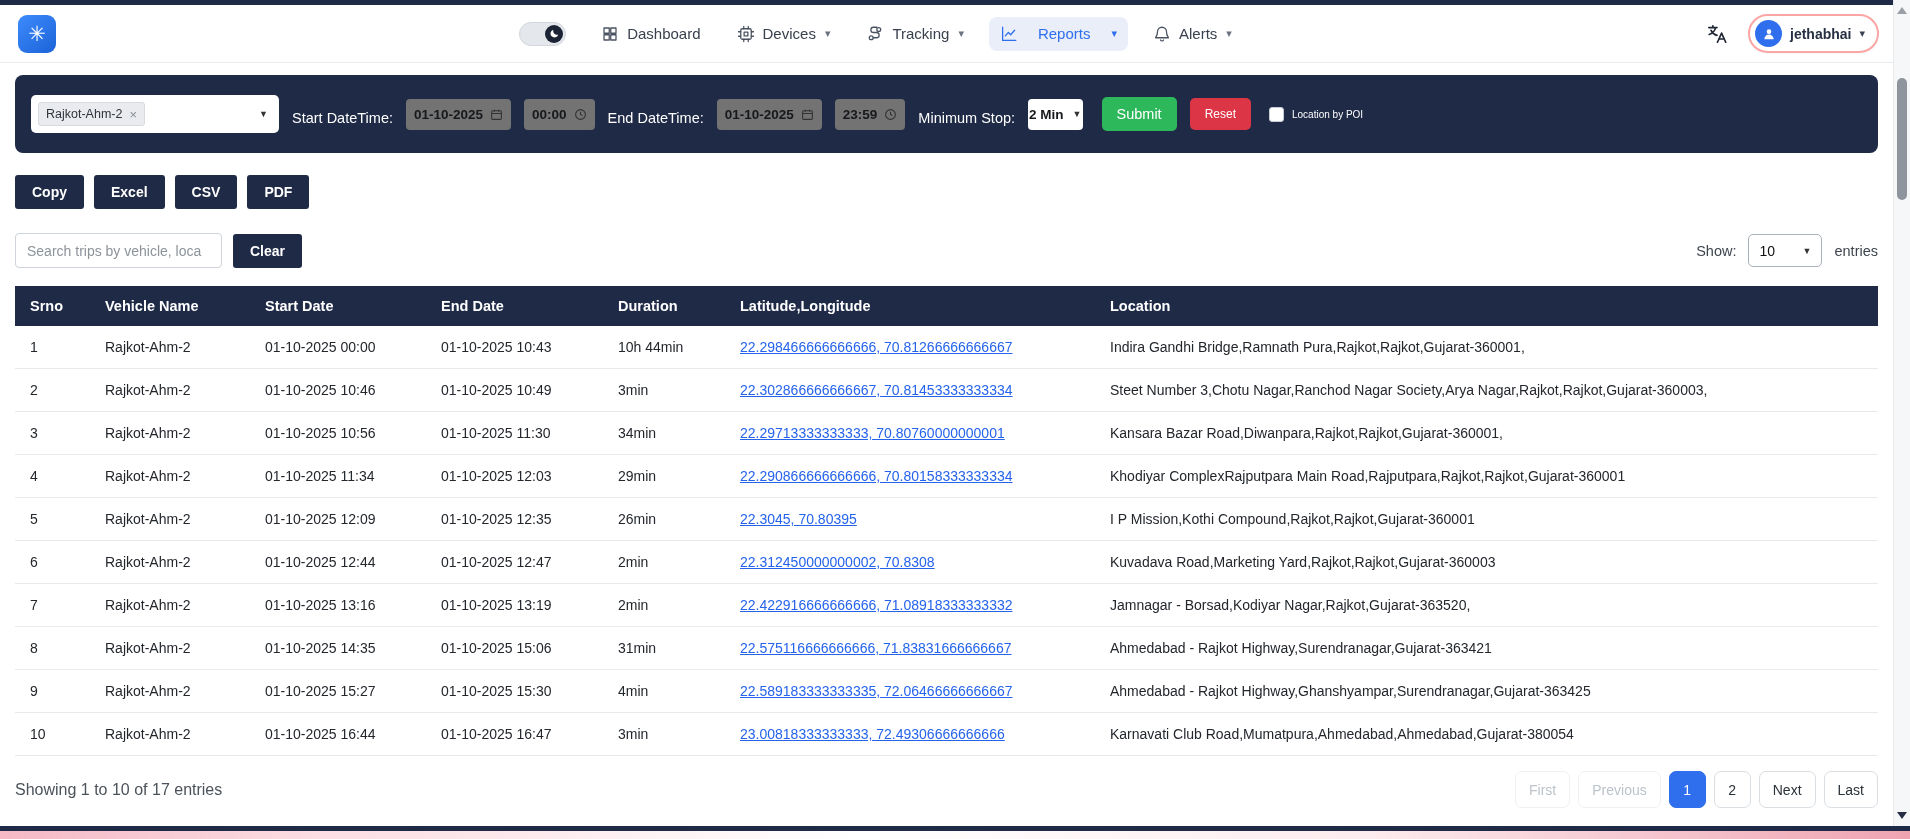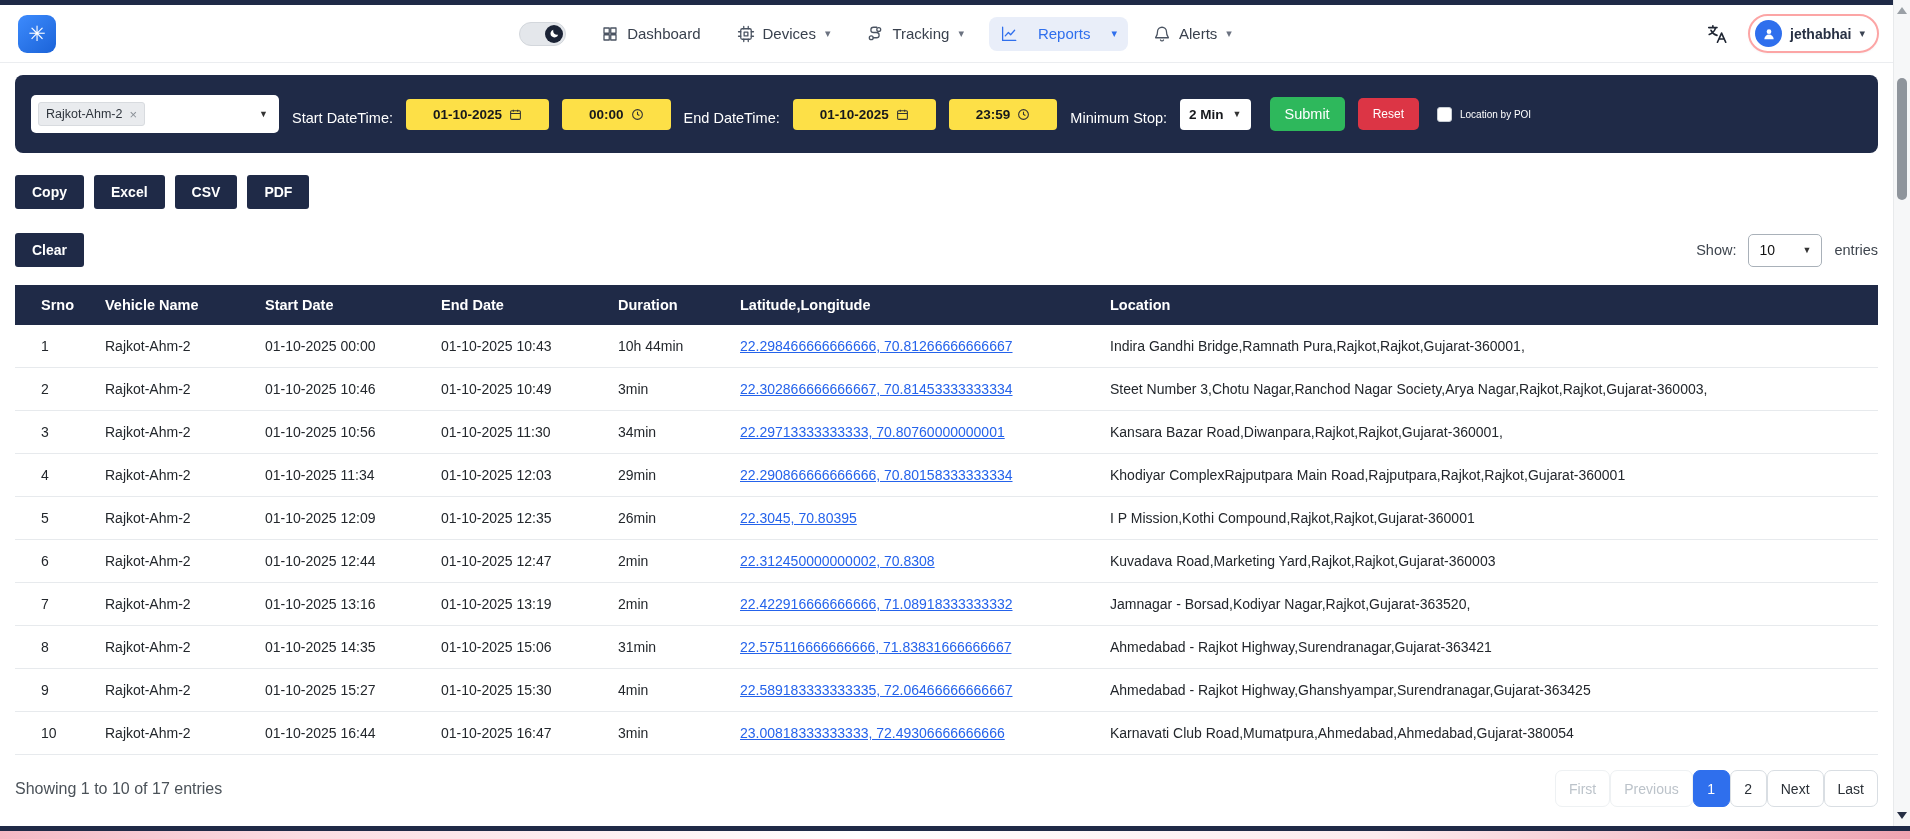--- a/index.html
+++ b/index.html
@@ -35,50 +35,50 @@
   .user-name{font-size:14px;font-weight:700;color:#273043;}
   .pill-caret{font-size:11px;color:#3b4352;}
 
   
   .filter-bar{margin:12px 15px 0;background:var(--navy);border-radius:8px;height:78px;display:flex;align-items:center;padding:0 16px;gap:13px;}
   .vehicle-select{width:248px;height:38px;background:#fff;border-radius:5px;display:flex;align-items:center;justify-content:space-between;padding:0 11px 0 7px;cursor:pointer;flex:0 0 auto;}
   .v-tag{display:flex;align-items:center;gap:7px;background:#e9ebee;border:1px solid #d8dbdf;border-radius:3px;padding:4px 7px;font-size:12.5px;color:#2f353d;}
   .v-tag-x{color:#8a9097;font-size:13px;cursor:pointer;line-height:1;}
   .sel-caret{font-size:9px;color:#333;}
   .f-label{color:#fff;font-size:14.5px;white-space:nowrap;margin-top:8px;}
-  .input-like{background:#fde047;border-radius:4px;height:31px;display:flex;align-items:center;gap:7px;padding:0 27px;font-size:13.5px;font-weight:600;color:#16181c;cursor:text;white-space:nowrap;}
+  .input-like{background:#737373;border-radius:4px;height:31px;display:flex;align-items:center;gap:7px;padding:0 8px;font-size:13.5px;font-weight:600;color:#16181c;cursor:text;white-space:nowrap;}
   .input-like .ico{display:flex;}
-  .min-select{background:#fff;border-radius:4px;height:31px;display:flex;align-items:center;gap:9px;padding:0 9px;font-size:13.5px;font-weight:600;color:#16181c;cursor:pointer;}
+  .min-select{background:#fff;border-radius:4px;height:31px;display:flex;align-items:center;gap:9px;padding:0 1px;font-size:13.5px;font-weight:600;color:#16181c;cursor:pointer;}
   .btn{border:none;border-radius:5px;font-family:inherit;cursor:pointer;}
   .btn-submit{background:var(--submit-green);color:#fff;font-size:14.5px;padding:9px 15px;margin-left:6px;}
   .btn-reset{background:var(--reset-red);color:#fff;font-size:12px;padding:9px 15px;}
   .poi{display:flex;align-items:center;gap:8px;color:#fff;font-size:10px;margin-left:5px;cursor:pointer;}
   .checkbox{width:15px;height:15px;background:#fff;border:1px solid #c7cdd4;border-radius:3px;flex:0 0 auto;}
 
   
   .export-row{margin:22px 15px 0;display:flex;gap:10px;}
   .btn-dark{background:var(--navy);color:#fff;font-size:14px;font-weight:600;padding:9px 17px;border-radius:3px;border:none;cursor:pointer;font-family:inherit;}
   .search-row{margin:24px 15px 0;display:flex;align-items:center;gap:11px;}
   .search-input{width:207px;height:35px;border:1px solid #ced4da;border-radius:4px;padding:0 11px;font-size:14px;color:#495057;font-family:inherit;outline:none;}
   .search-input::placeholder{color:#8d939a;}
   .show-group{margin-left:auto;display:flex;align-items:center;gap:12px;font-size:14.5px;color:#3e454e;}
   .show-select{width:74px;height:33px;border:1px solid #a9b1b9;border-radius:5px;display:flex;align-items:center;justify-content:space-between;padding:0 10px;font-size:14px;color:#111;cursor:pointer;background:#fff;}
   .show-select .sel-caret{font-size:9px;}
 
   
   table.report{margin:18px 15px 0;width:1863px;border-collapse:collapse;table-layout:fixed;}
   .report th{background:var(--navy);color:#fff;font-size:14.5px;font-weight:700;text-align:left;padding:12px 12px;white-space:nowrap;overflow:hidden;cursor:pointer;}
   .report td{font-size:14px;color:#23272c;padding:13px 12px;border-bottom:1px solid #e7eaed;white-space:nowrap;overflow:hidden;background:#fff;}
-  .report th:first-child,.report td:first-child{padding-left:26px;}
+  .report th:first-child,.report td:first-child{padding-left:15px;}
   .report a{color:var(--link-blue);text-decoration:underline;cursor:pointer;}
 
   
   .footer-row{margin:15px 15px 0;display:flex;align-items:center;justify-content:space-between;}
   .summary{font-size:16px;color:#4b5259;}
-  .pagination{display:flex;}
+  .pagination{display:flex;gap:8px;}
   .page-btn{min-width:37px;height:37px;padding:0 13px;border-radius:7px;border:1px solid #d9dee3;background:#fff;color:#2b3138;font-size:14px;font-family:inherit;display:flex;align-items:center;justify-content:center;cursor:pointer;}
   .page-btn.disabled{color:#bcc3ca;border-color:#eef1f3;cursor:default;}
   .page-btn.active{background:var(--accent-blue);border-color:var(--accent-blue);color:#fff;}
 
   
   .scrollbar{position:absolute;top:0;right:0;width:17px;height:826px;background:#f6f7f8;border-left:1px solid #e8eaec;}
   .sb-thumb{position:absolute;left:3px;width:10px;top:78px;height:122px;background:#8f959c;border-radius:5px;cursor:pointer;}
   .sb-arrow{position:absolute;left:50%;transform:translateX(-50%);width:0;height:0;border-left:5px solid transparent;border-right:5px solid transparent;cursor:pointer;}
   .sb-arrow.up{top:7px;border-bottom:7px solid #9aa0a6;}
   .sb-arrow.down{bottom:7px;border-top:7px solid #262e44;}
@@ -234,20 +234,21 @@
   </section>
 
   <div class="export-row" id="export-buttons">
       <button class="btn-dark">Copy</button>
       <button class="btn-dark">Excel</button>
       <button class="btn-dark">CSV</button>
       <button class="btn-dark">PDF</button>
     </div>
 
   <div class="search-row">
+    <input class="search-input" type="text" placeholder="Search trips by vehicle, loca" style="">
     <button class="btn-dark">Clear</button>
     <div class="show-group">
       <span>Show:</span>
       <div class="show-select">
         <span>10</span>
         <span class="sel-caret">▼</span>
       </div>
       <span>entries</span>
     </div>
   </div>

